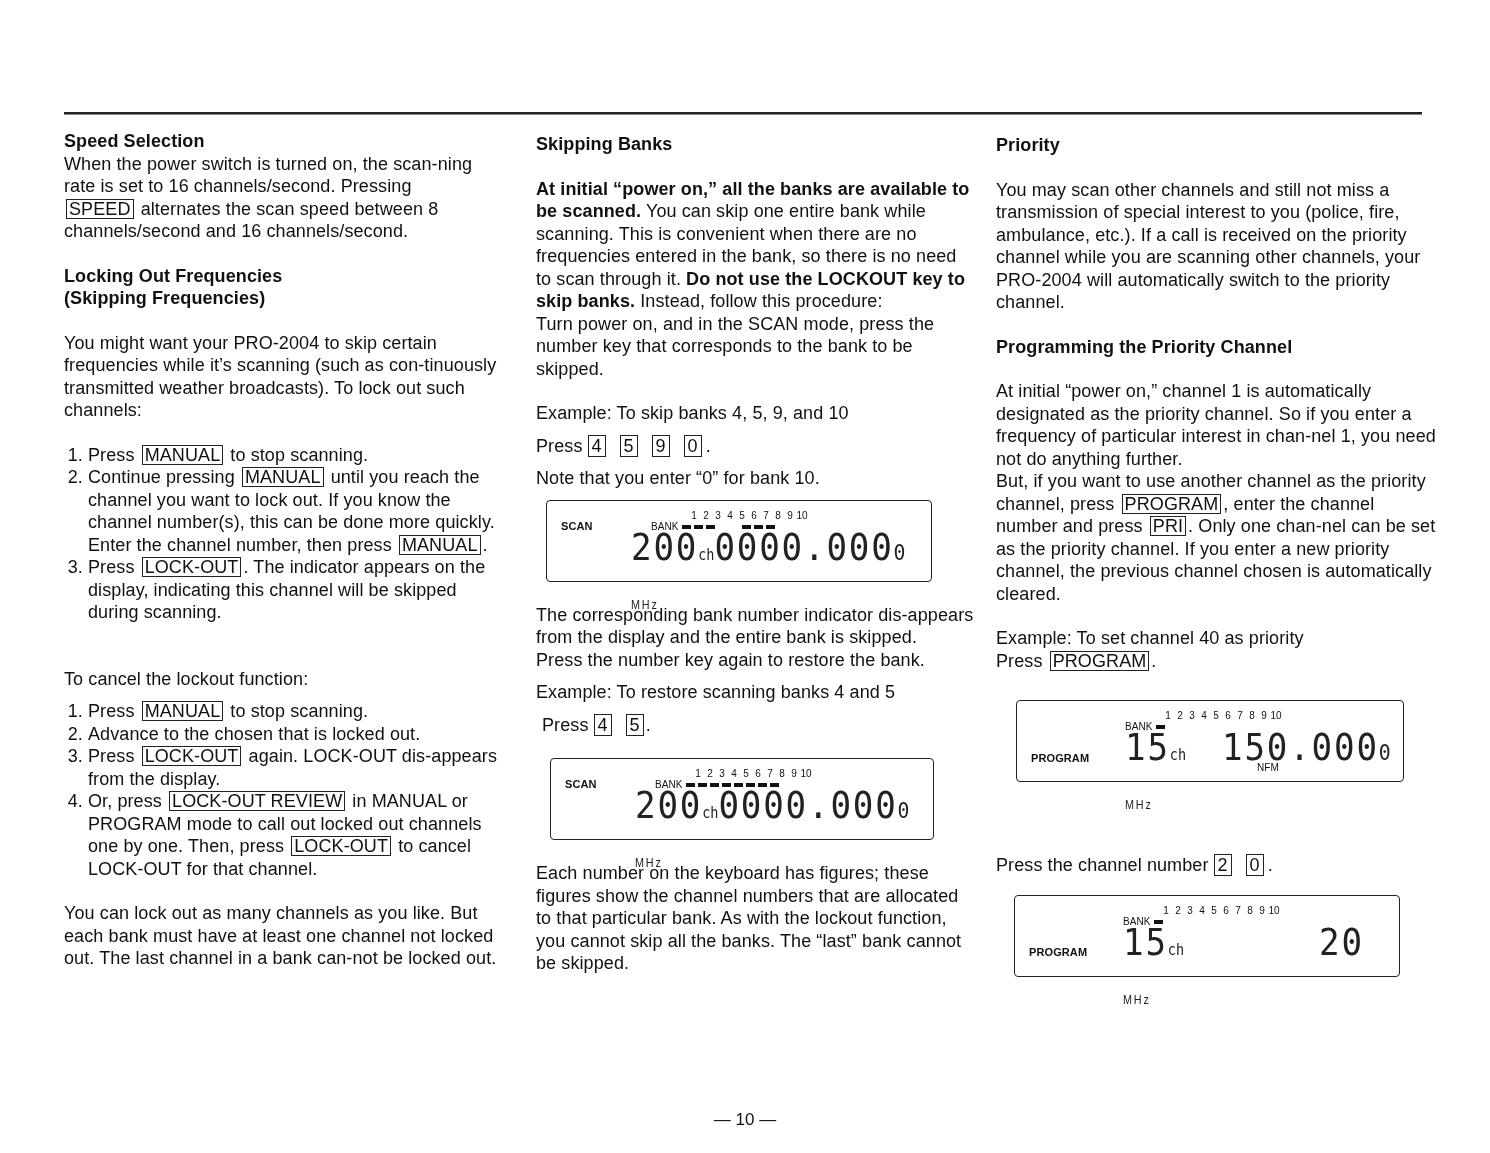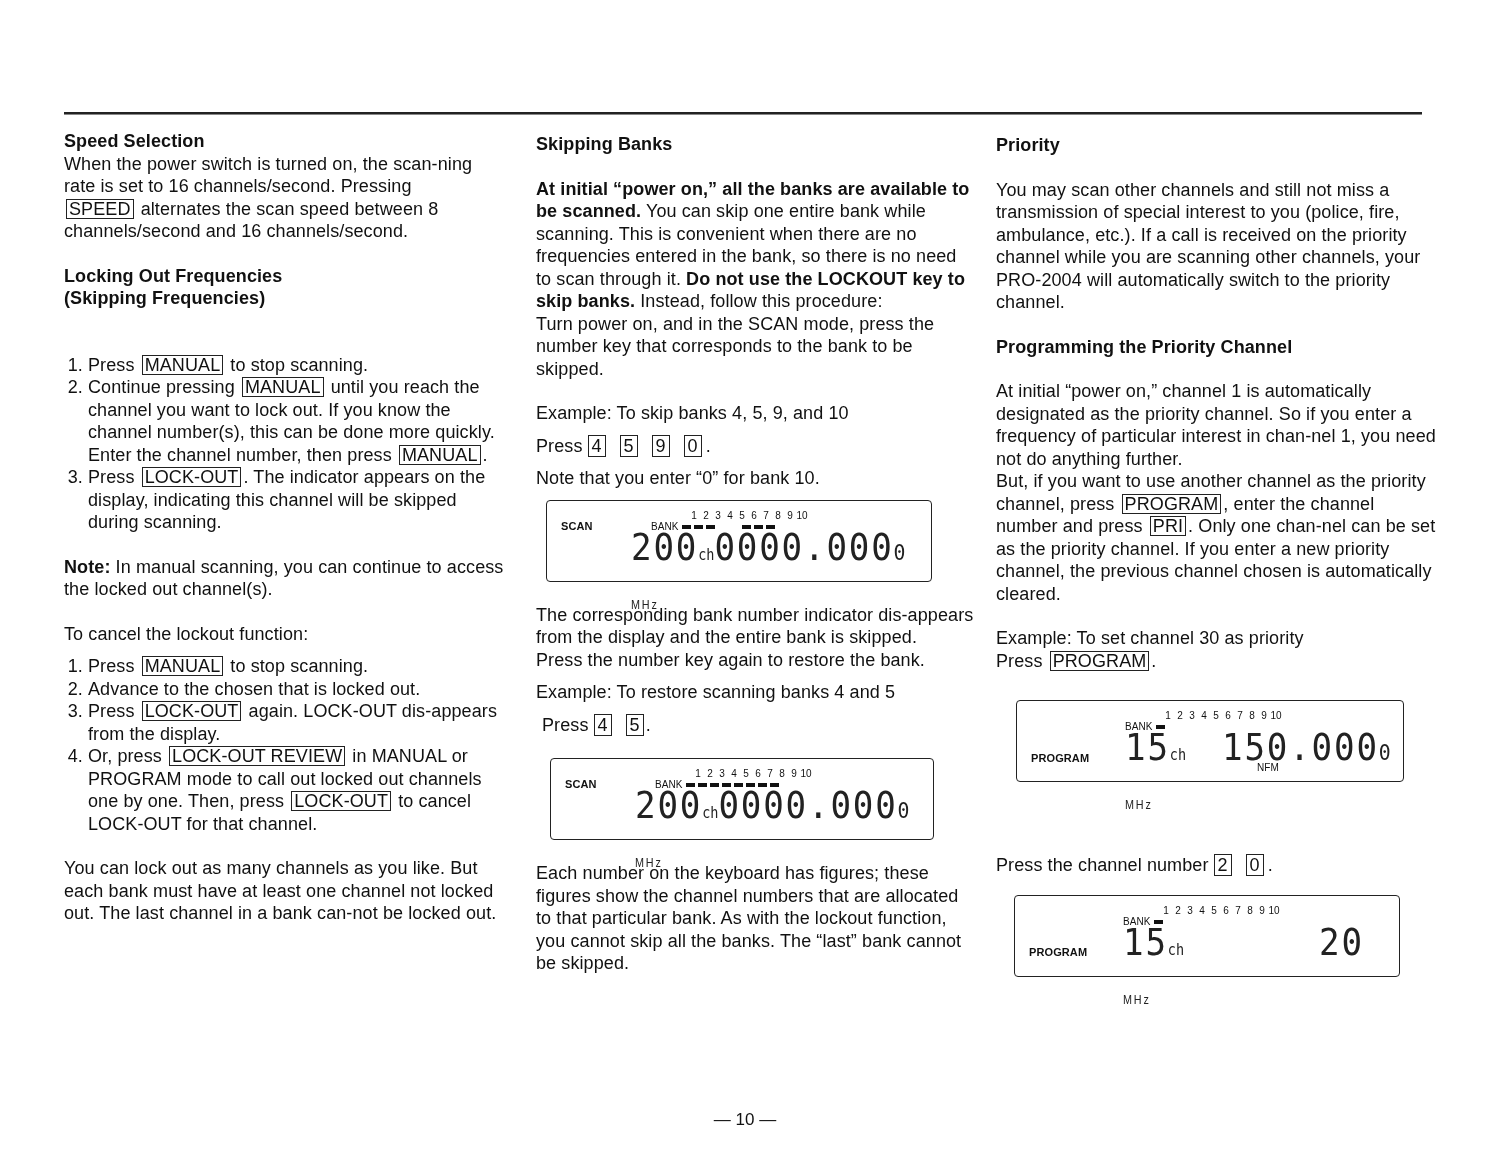--- a/index.html
+++ b/index.html
@@ -50,36 +50,34 @@
   <h3>Speed Selection</h3>
   <p>
     <span>When the power switch is turned on, the scan-ning rate is set to 16 channels/second. Pressing</span><br>
     <span class="key">SPEED</span>
     <span>alternates the scan speed between 8 channels/second and 16 channels/second.</span>
   </p>
   <div class="gap-m"></div>
   <h3>Locking Out Frequencies</h3>
   <h3>(Skipping Frequencies)</h3>
   <div class="gap-m"></div>
+  <p>You might want your PRO-2004 to skip certain frequencies while it’s scanning (such as con-tinuously transmitted weather broadcasts). To lock out such channels:</p>
   <div class="gap-m"></div>
   <ol>
     <li>
       <span>Press</span> <span class="key">MANUAL</span> <span>to stop scanning.</span>
     </li>
     <li>
       <span>Continue pressing</span> <span class="key">MANUAL</span> <span>until you reach the channel you want to lock out. If you know the channel number(s), this can be done more quickly. Enter the channel number, then press</span> <span class="key">MANUAL</span><span>.</span>
     </li>
     <li>
       <span>Press</span> <span class="key">LOCK-OUT</span><span>. The indicator appears on the display, indicating this channel will be skipped during scanning.</span>
     </li>
   </ol>
   <div class="gap-m"></div>
-  <p>
-    <span class="b">Note:</span> <span>In manual scanning, you can continue to access the locked out channel(s).</span>
-  </p>
   <div class="gap-m"></div>
   <p>To cancel the lockout function:</p>
   <div class="gap-s"></div>
   <ol>
     <li>
       <span>Press</span> <span class="key">MANUAL</span> <span>to stop scanning.</span>
     </li>
     <li>
       <span>Advance to the chosen that is locked out.</span>
     </li>
@@ -143,21 +141,21 @@
   <div class="gap-m"></div>
   <p>You may scan other channels and still not miss a transmission of special interest to you (police, fire, ambulance, etc.). If a call is received on the priority channel while you are scanning other channels, your PRO-2004 will automatically switch to the priority channel.</p>
   <div class="gap-m"></div>
   <h3>Programming the Priority Channel</h3>
   <div class="gap-m"></div>
   <p>At initial “power on,” channel 1 is automatically designated as the priority channel. So if you enter a frequency of particular interest in chan-nel 1, you need not do anything further.</p>
   <p>
     <span>But, if you want to use another channel as the priority channel, press</span> <span class="key">PROGRAM</span><span>, enter the channel number and press</span> <span class="key">PRI</span><span>. Only one chan-nel can be set as the priority channel. If you enter a new priority channel, the previous channel chosen is automatically cleared.</span>
   </p>
   <div class="gap-m"></div>
-  <p>Example: To set channel 30 as priority</p>
+  <p>Example: To set channel 40 as priority</p>
   <p>
     <span>Press</span> <span class="key">PROGRAM</span>.
   </p>
   <div style="height:28px"></div>
   <div class="lcd" style="width:386px;margin-left:20px;">
       <span class="mode bot">PROGRAM</span>
       <div class="bank-nums" style="left: 145px;"><span>1</span><span>2</span><span>3</span><span>4</span><span>5</span><span>6</span><span>7</span><span>8</span><span>9</span><span>10</span></div>
       <div class="bank-row" style="left: 108px;"><span>BANK</span><span class="bars"><span class="bar on"></span><span class="bar"></span><span class="bar"></span><span class="bar"></span><span class="bar"></span><span class="bar"></span><span class="bar"></span><span class="bar"></span><span class="bar"></span><span class="bar"></span></span></div>
       <div class="digits" style="left: 108px;"><span>15</span><span class="small">ch</span><span style="margin-left: 40px;">150.000</span><span class="small" style="font-size: 22px;">0</span><span class="unit"> MHz</span></div>
       <span class="nfm" style="left: 240px;">NFM</span>

